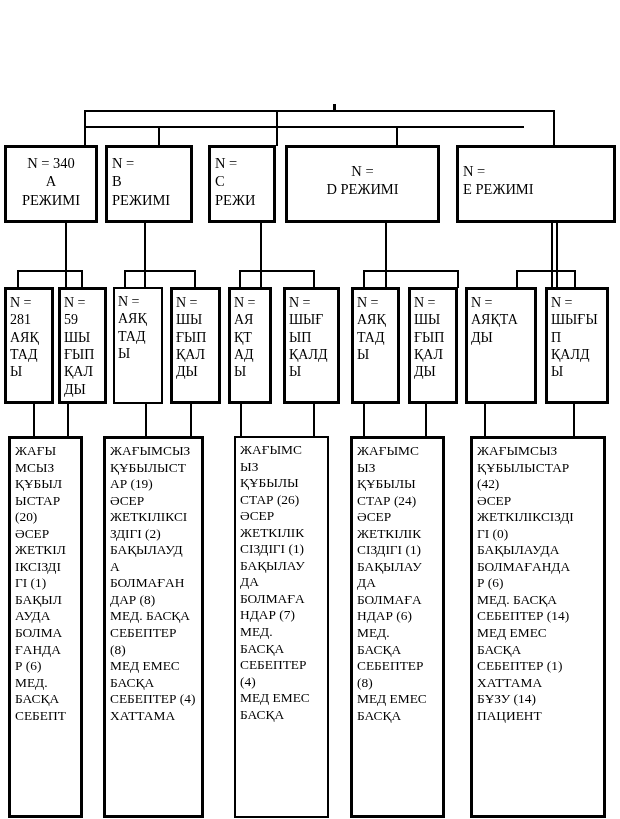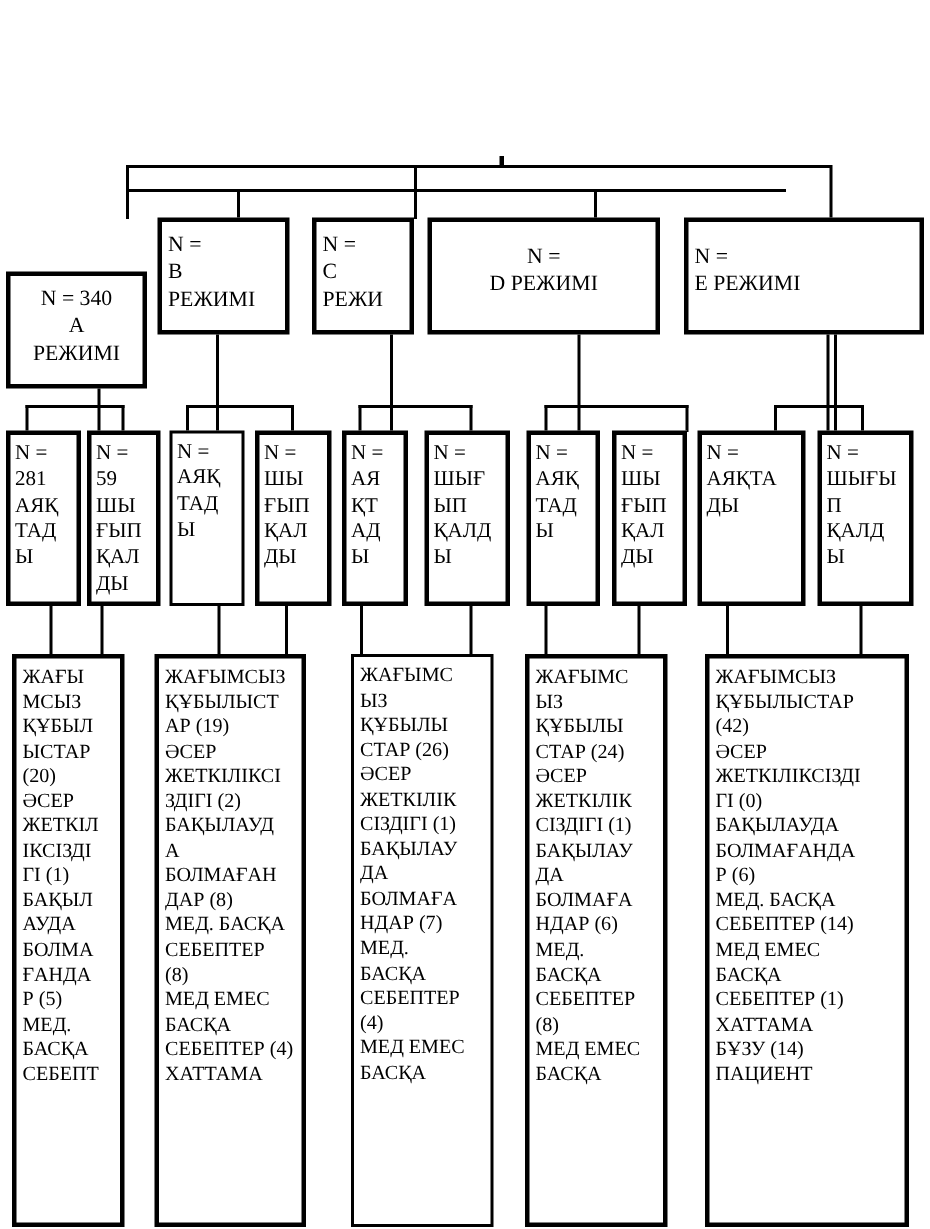--- a/index.html
+++ b/index.html
@@ -120,21 +120,21 @@
   <div class="ln v" style="left:145px; top:403px; height:33px;"></div>
   <div class="ln v" style="left:190px; top:403px; height:33px;"></div>
   <div class="ln v" style="left:240px; top:403px; height:33px;"></div>
   <div class="ln v" style="left:313px; top:403px; height:33px;"></div>
   <div class="ln v" style="left:363px; top:403px; height:33px;"></div>
   <div class="ln v" style="left:425px; top:403px; height:33px;"></div>
   <div class="ln v" style="left:484px; top:403px; height:33px;"></div>
   <div class="ln v" style="left:573px; top:403px; height:33px;"></div>
 
 
-  <div class="box arm center" style="left:4px; top:145px; width:94px; height:78px;margin-top:36px;">
+  <div class="box arm center" style="left:4px; top:145px; width:94px; height:78px;">
     <span class="txt">N = 340
 A
 РЕЖИМІ</span>
   </div>
   <div class="box arm left" style="left:105px; top:145px; width:88px; height:78px;">
     <span class="txt">N =
 B
 РЕЖИМІ</span>
   </div>
   <div class="box arm left" style="left:208px; top:145px; width:68px; height:78px;">
@@ -226,21 +226,21 @@
 ЫСТАР
 (20)
 ӘСЕР
 ЖЕТКІЛ
 ІКСІЗДІ
 ГІ (1)
 БАҚЫЛ
 АУДА
 БОЛМА
 ҒАНДА
-Р (5)
+Р (6)
 МЕД.
 БАСҚА
 СЕБЕПТ</span>
   </div>
   <div class="box detail" style="left:103px; top:436px; width:101px; height:382px;">
     <span class="txt">ЖАҒЫМСЫЗ
 ҚҰБЫЛЫСТ
 АР (19)
 ӘСЕР
 ЖЕТКІЛІКСІ

